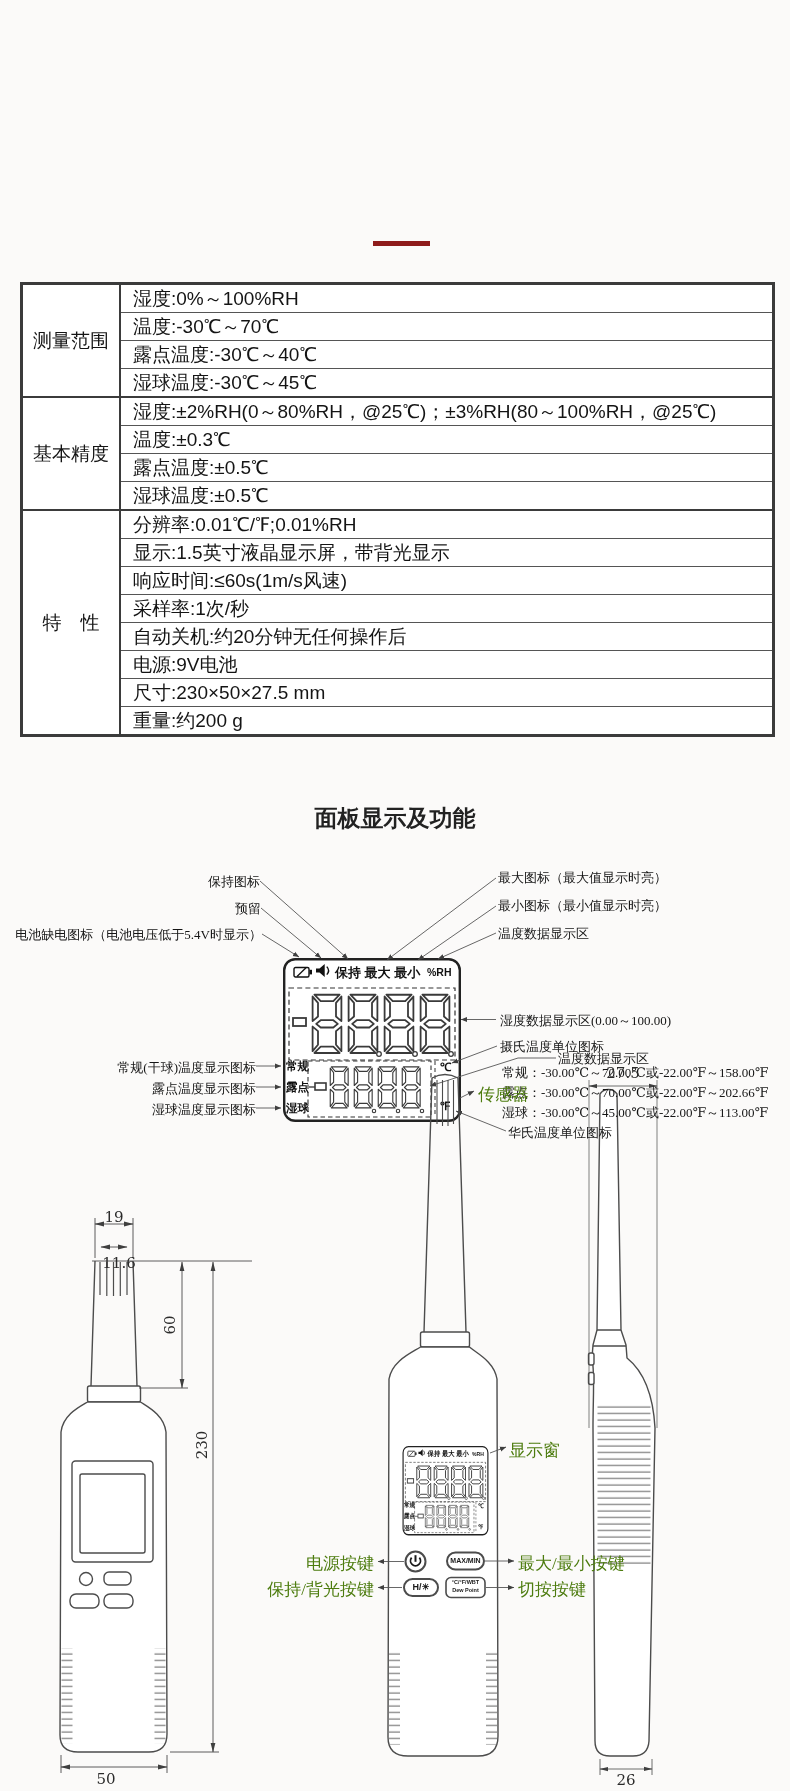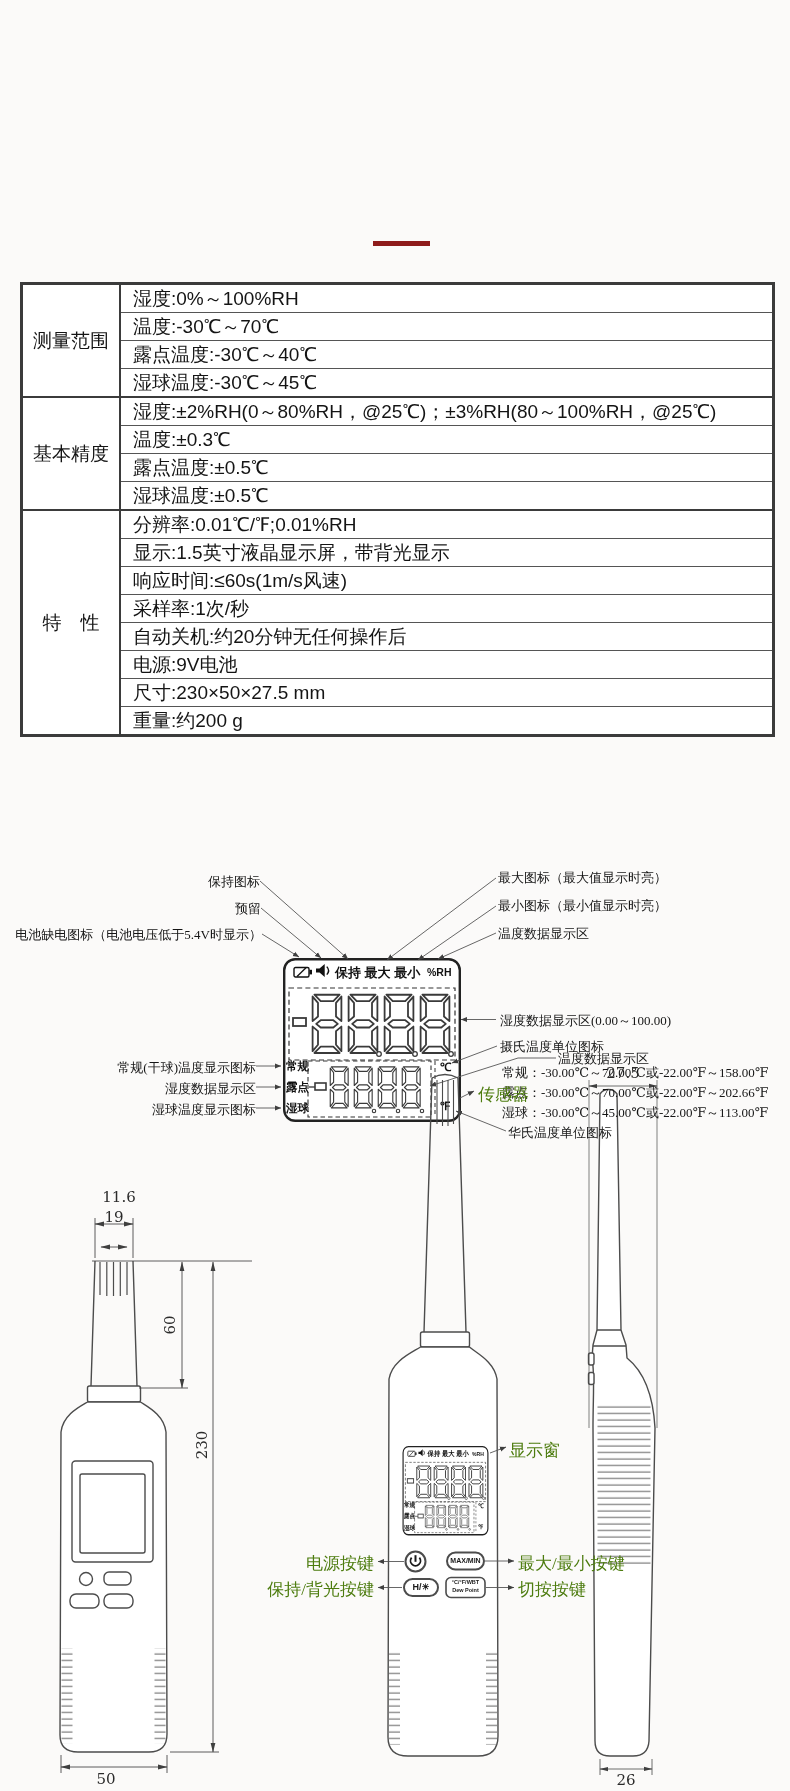--- a/index.html
+++ b/index.html
@@ -80,20 +80,21 @@
         </tr>
     <tr>
           <td>尺寸:230×50×27.5 mm</td>
         </tr>
     <tr>
           <td>重量:约200 g</td>
         </tr>
   </tbody>
     </table>
 
+  <div class="abs heading">面板显示及功能</div>
 
   <svg width="790" height="1791" viewBox="0 0 790 1791">
     <defs>
       <marker id="arr" viewBox="0 0 8 7" refX="6.8" refY="3.5" markerWidth="8" markerHeight="7" orient="auto">
         <path d="M0,0.7 L7,3.5 L0,6.3 Z" fill="#3f3f3f"></path>
       </marker>
       <marker id="dar" viewBox="0 0 10 8" refX="9.4" refY="4" markerWidth="11" markerHeight="8.5" orient="auto-start-reverse">
         <path d="M0,1.5 L10,4 L0,6.5 Z" fill="#3f3f3f"></path>
       </marker>
       <pattern id="ribs" width="8" height="6.5" patternUnits="userSpaceOnUse">
@@ -252,25 +253,25 @@
   <div class="abs co" style="left:498px;top:897px">最小图标（最小值显示时亮）</div>
   <div class="abs co" style="left:498px;top:925px">温度数据显示区</div>
   <div class="abs co" style="left:500px;top:1012px">湿度数据显示区(0.00～100.00)</div>
   <div class="abs co" style="left:500px;top:1038px">摄氏温度单位图标</div>
   <div class="abs co" style="left:558px;top:1050px">温度数据显示区</div>
   <div class="abs co" style="left:502px;top:1064px">常规：-30.00℃～70.00℃或-22.00℉～158.00℉</div>
   <div class="abs co" style="left:502px;top:1084px">露点：-30.00℃～70.00℃或-22.00℉～202.66℉</div>
   <div class="abs co" style="left:502px;top:1104px">湿球：-30.00℃～45.00℃或-22.00℉～113.00℉</div>
   <div class="abs co" style="left:508px;top:1124px">华氏温度单位图标</div>
   <div class="abs co" style="right:534px;top:1059px">常规(干球)温度显示图标</div>
-  <div class="abs co" style="right:534px;top:1080px">湿度数据显示区</div>
+  <div class="abs co" style="right:534px;top:1080px">露点温度显示图标</div>
   <div class="abs co" style="right:534px;top:1101px">湿球温度显示图标</div>
 
   <div class="abs dim" style="left:100px;top:1208px;width:28px">19</div>
-  <div class="abs dim" style="left:97px;top:1188px;width:44px">11.6</div>
+  <div class="abs dim" style="left:97px;top:1254px;width:44px">11.6</div>
   <div class="abs dim vdim" style="left:156px;top:1316px;width:28px">60</div>
   <div class="abs dim vdim" style="left:182px;top:1436px;width:40px">230</div>
   <div class="abs dim" style="left:86px;top:1770px;width:40px">50</div>
   <div class="abs dim" style="left:600px;top:1064px;width:46px">27.5</div>
   <div class="abs dim" style="left:606px;top:1771px;width:40px">26</div>
 
   <div class="abs blabel" style="left:478px;top:1083px">传感器</div>
   <div class="abs blabel" style="left:509px;top:1439px">显示窗</div>
   <div class="abs blabel" style="right:416px;top:1552px">电源按键</div>
   <div class="abs blabel" style="right:416px;top:1578px">保持/背光按键</div>

